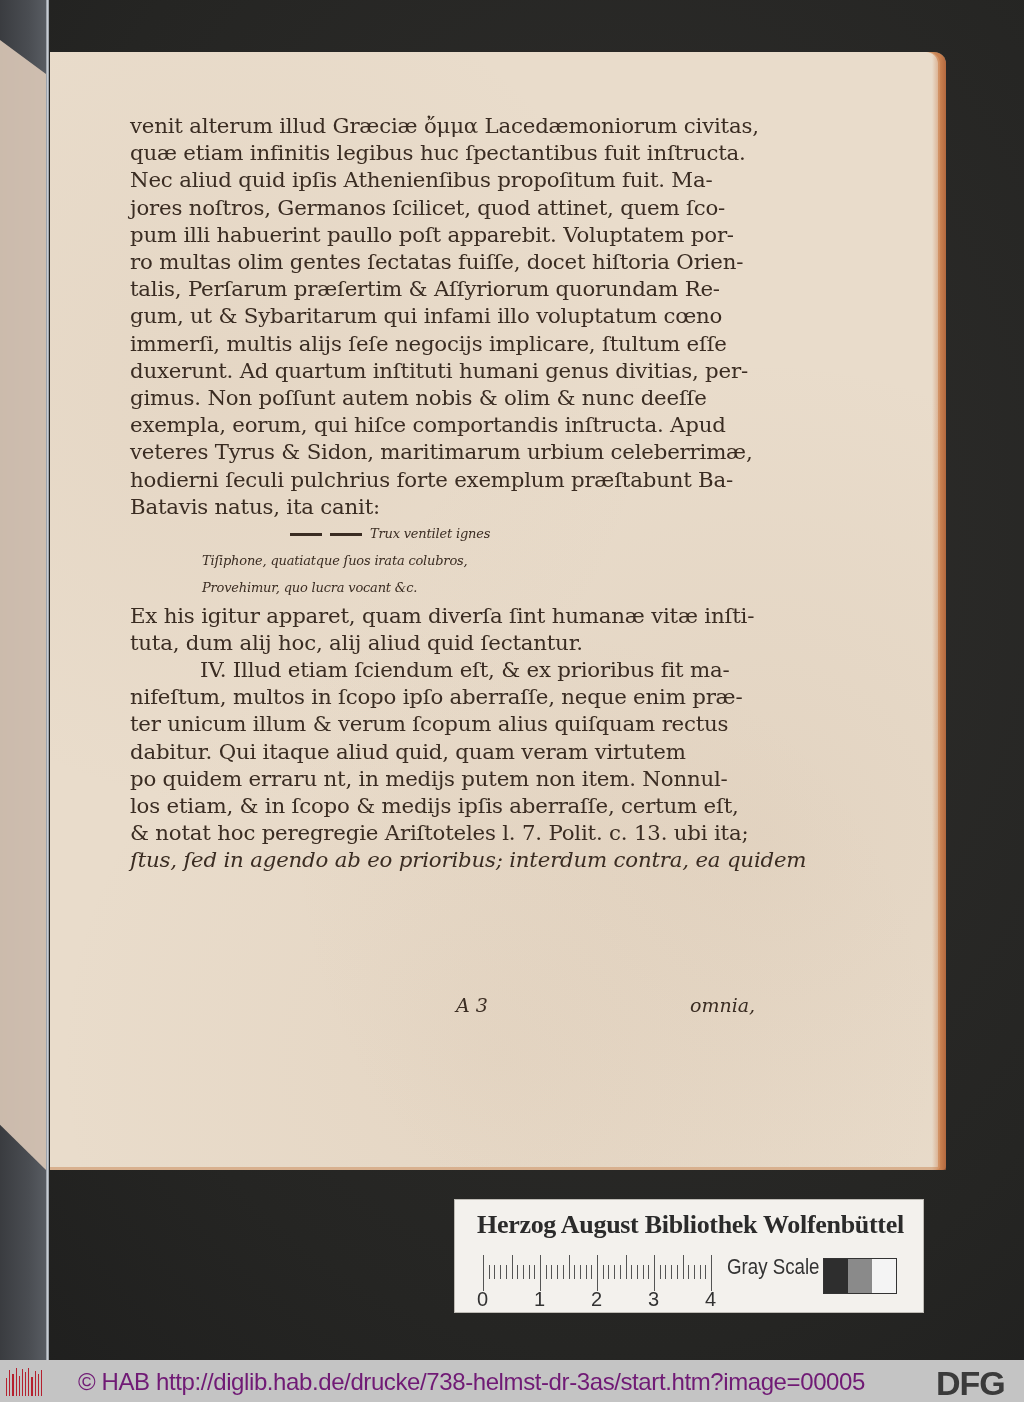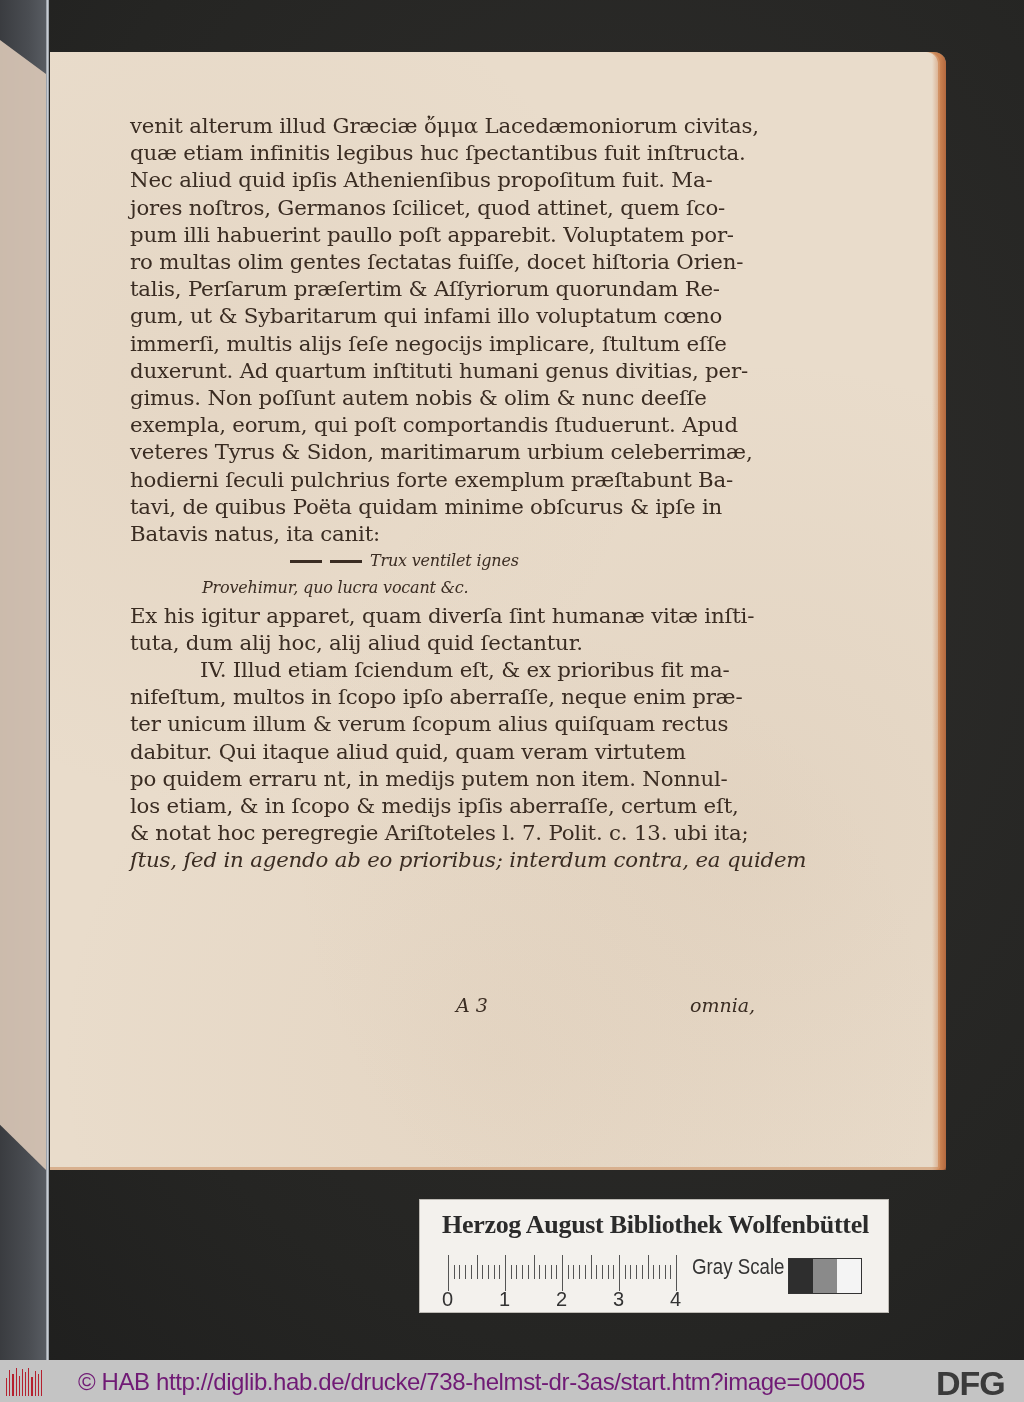--- a/index.html
+++ b/index.html
@@ -45,35 +45,35 @@
     }
     .text-block {
       position:absolute; left:130px; top:112px; width:628px;
       color:#3a2c22;
       font-size:21.3px;
       line-height:27.2px;
       letter-spacing:-0.2px;
     }
     .line { white-space:nowrap; display:flex; justify-content:space-between; }
     .line.last { justify-content:flex-start; }
-    .verse { white-space:nowrap; font-style:italic; font-size:16px; }
+    .verse { white-space:nowrap; font-style:italic; font-size:13px; }
     .verse.v1 { padding-left:160px; }
     .verse.v2, .verse.v3 { padding-left:72px; }
     .dash { display:inline-block; width:32px; height:3px; background:#3a2c22; vertical-align:middle; margin-right:8px; }
     .indent { padding-left:70px; }
     .it { font-style:italic; }
     .signature-line {
       position:absolute; top:968px; left:138px; width:628px; height:27px;
       color:#3a2c22; font-size:19px; font-style:italic;margin-top:26px;
     }
     .sig { position:absolute; left:318px; }
     .catch { position:absolute; left:552px; }
 
     .ruler-card {
-      position:absolute; left:420px; top:1200px; width:468px; height:112px;
+      position:absolute; left:455px; top:1200px; width:468px; height:112px;
       background:#f3f1ed;
       box-shadow:0 0 0 1px #bdbab4;
     }
     .ruler-title {
       position:absolute; left:22px; top:10px;
       font-family:"Liberation Serif", serif; font-weight:bold;
       font-size:26px; color:#2b2b2b; white-space:nowrap; letter-spacing:-0.3px;
     }
     .ruler {
       position:absolute; left:28px; top:55px; width:230px; height:36px;
@@ -128,26 +128,26 @@
     <div class="line ">quæ etiam infinitis legibus huc ſpectantibus fuit inſtructa.</div>
     <div class="line ">Nec aliud quid ipſis Athenienſibus propoſitum fuit.  Ma-</div>
     <div class="line ">jores noſtros, Germanos ſcilicet, quod attinet, quem ſco-</div>
     <div class="line ">pum illi habuerint paullo poſt apparebit.  Voluptatem por-</div>
     <div class="line ">ro multas olim gentes ſectatas fuiſſe, docet hiſtoria Orien-</div>
     <div class="line ">talis, Perſarum præſertim &amp; Aſſyriorum quorundam Re-</div>
     <div class="line ">gum, ut &amp; Sybaritarum qui infami illo voluptatum cœno</div>
     <div class="line ">immerſi, multis alijs ſeſe negocijs implicare, ſtultum eſſe</div>
     <div class="line ">duxerunt.  Ad quartum inſtituti humani genus divitias, per-</div>
     <div class="line ">gimus.  Non poſſunt autem nobis &amp; olim &amp; nunc deeſſe</div>
-    <div class="line ">exempla, eorum, qui poſt comportandis ſtuduerunt. Apud</div>
+    <div class="line ">exempla, eorum, qui hiſce comportandis inſtructa. Apud</div>
     <div class="line ">veteres Tyrus &amp; Sidon, maritimarum urbium celeberrimæ,</div>
     <div class="line ">hodierni ſeculi pulchrius forte exemplum præſtabunt Ba-</div>
-    <div class="line ">tavi, de quibus Poëta quidam minime obſcurus &amp; ipſe in</div>
     <div class="line last">Batavis natus, ita canit:</div>
     <div class="verse v1"><span class="dash"></span><span class="dash"></span><span>Trux ventilet ignes</span></div>
+    <div class="verse v2"><span>Tiſiphone, quatiatque ſuos irata colubros,</span></div>
     <div class="verse v3"><span>Provehimur, quo lucra vocant &amp;c.</span></div>
     <div class="line ">Ex his igitur apparet, quam diverſa ſint humanæ vitæ inſti-</div>
     <div class="line last">tuta, dum alij hoc, alij aliud quid ſectantur.</div>
     <div class="line indent">IV.  Illud etiam ſciendum eſt, &amp; ex prioribus fit ma-</div>
     <div class="line ">nifeſtum, multos in ſcopo ipſo aberraſſe, neque enim præ-</div>
     <div class="line ">ter unicum illum &amp; verum ſcopum alius quiſquam rectus</div>
     <div class="line ">dabitur.  Qui itaque aliud quid, quam veram virtutem</div>
     <div class="line ">po quidem erraru nt, in medijs putem non item.  Nonnul-</div>
     <div class="line ">los etiam, &amp; in ſcopo &amp; medijs ipſis aberraſſe, certum eſt,</div>
     <div class="line ">&amp; notat hoc peregregie Ariſtoteles l. 7. Polit. c. 13. ubi ita;</div>

